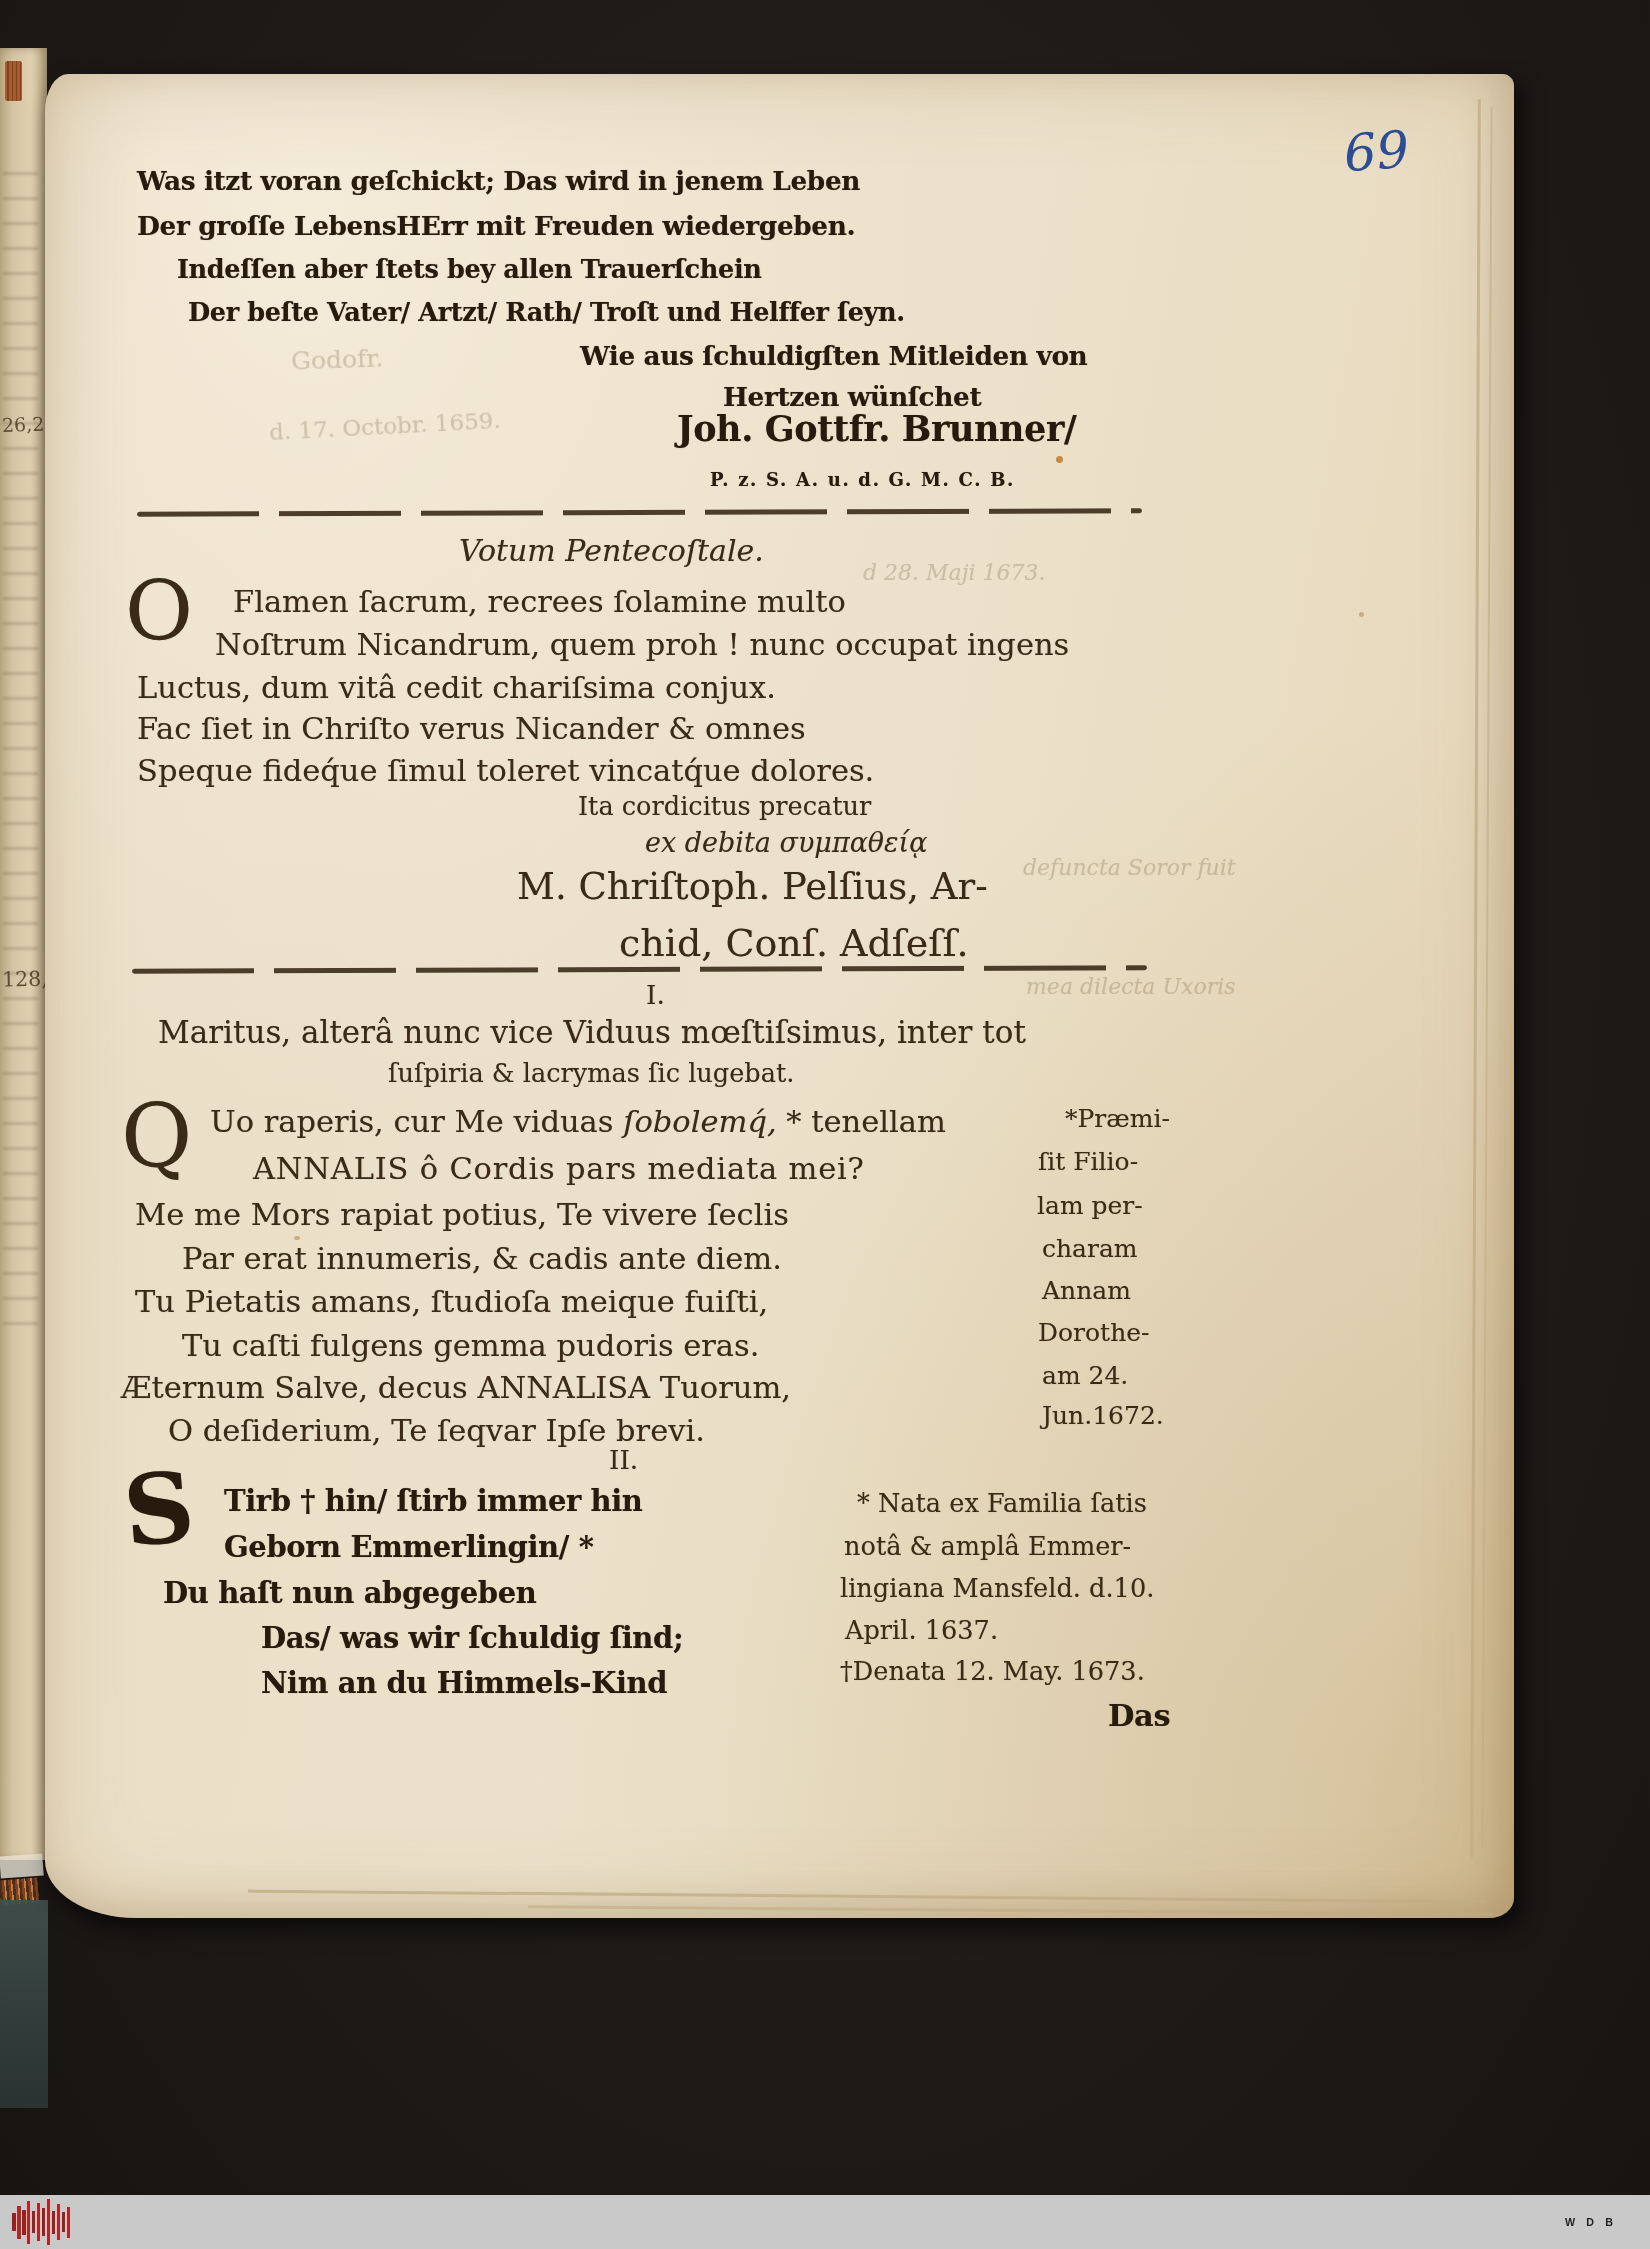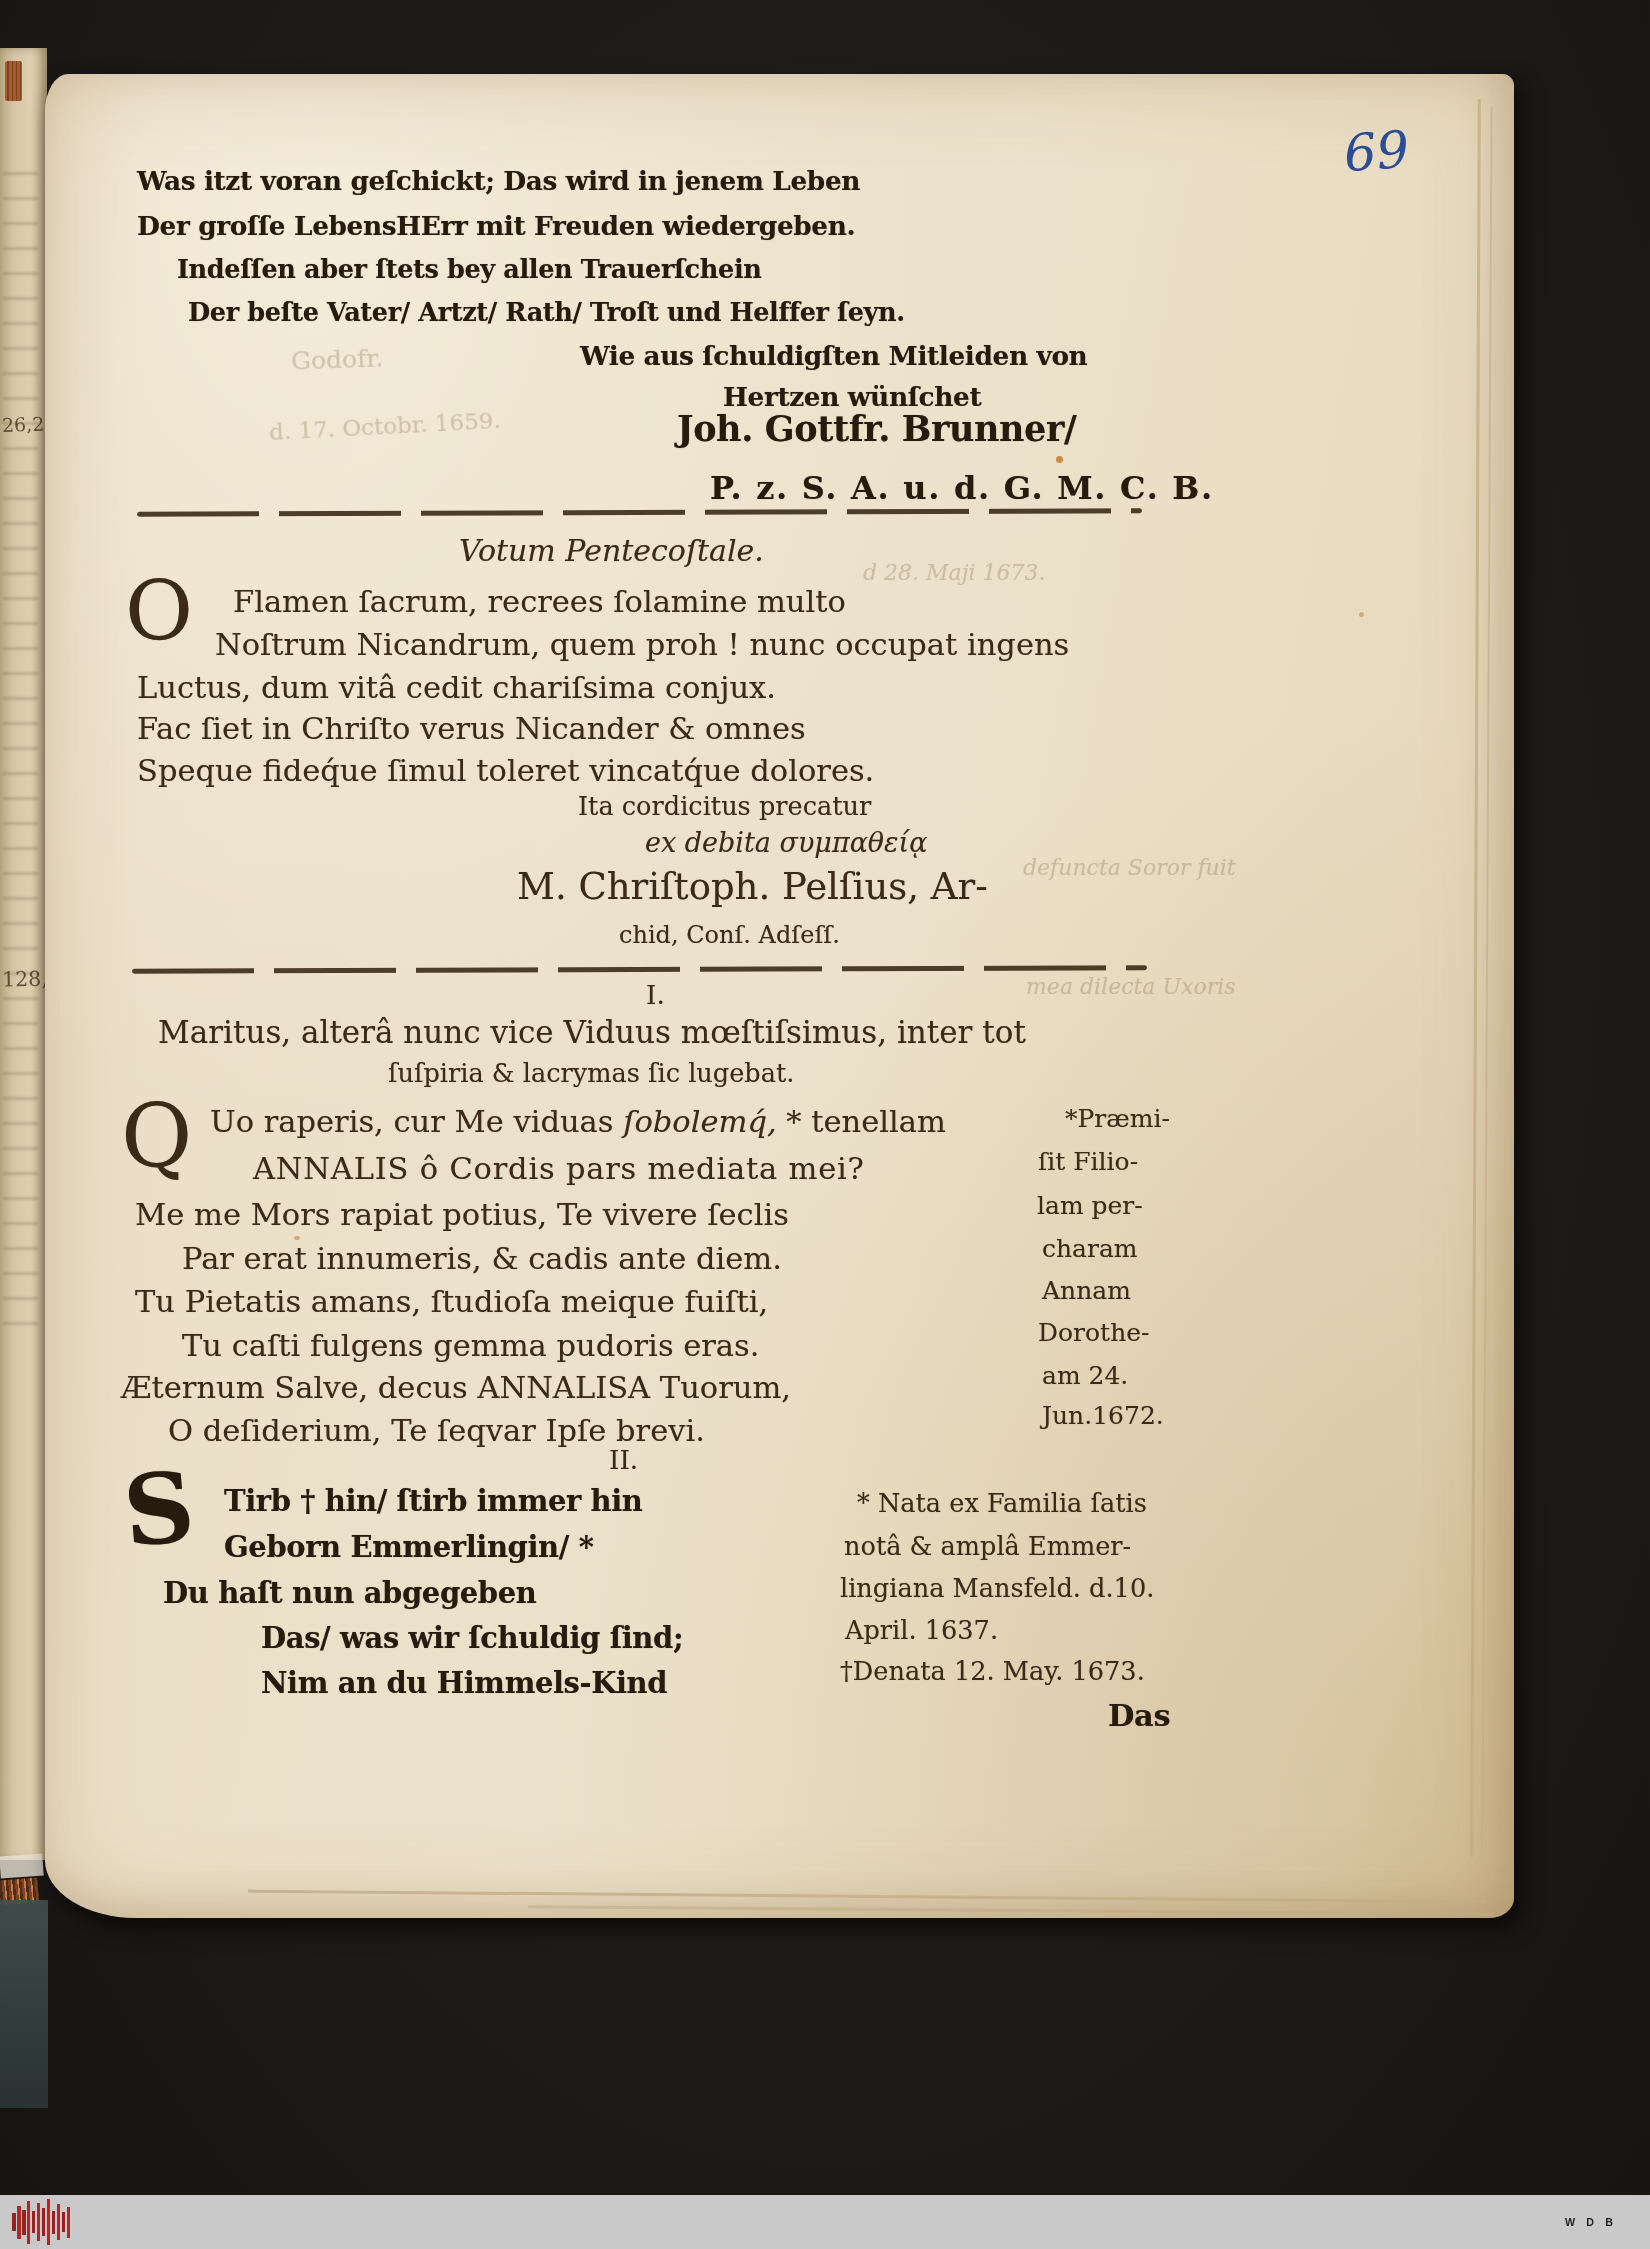--- a/index.html
+++ b/index.html
@@ -117,35 +117,35 @@
 <div class="speck" style="left:1359px;top:612px;width:5px;height:5px;background:#b98a4a;opacity:.6;"></div>
 <div class="speck" style="left:294px;top:1236px;width:5.8px;height:4.1px;background:#b9803c;opacity:.55;"></div>
 
 <span class="abs fr" style="left:137px;top:165px;font-size:26.4px;">Was itzt voran geſchickt; Das wird in jenem Leben</span>
 <span class="abs fr" style="left:137px;top:210px;font-size:26.4px;">Der groſſe LebensHErr mit Freuden wiedergeben.</span>
 <span class="abs fr" style="left:177px;top:254px;font-size:25.6px;">Indeſſen aber ſtets bey allen Trauerſchein</span>
 <span class="abs fr" style="left:188px;top:297px;font-size:25.6px;">Der beſte Vater/ Artzt/ Rath/ Troſt und Helffer ſeyn.</span>
 <span class="abs fr" style="left:580px;top:340px;font-size:26.4px;">Wie aus ſchuldigſten Mitleiden von</span>
 <span class="abs fr" style="left:723px;top:381px;font-size:26.4px;">Hertzen wünſchet</span>
 <span class="abs fr" style="left:677px;top:408px;font-size:35px;">Joh. Gottfr. Brunner/</span>
-<span class="abs fr" style="left:710px;top:469px;font-size:32px;letter-spacing:1.7px;">P. z. S. A. u. d. G. M. C. B.</span>
+<span class="abs fr" style="left:710px;top:469px;font-size:18px;letter-spacing:1.7px;">P. z. S. A. u. d. G. M. C. B.</span>
 
 <div class="abs divider" style="left:137px;top:510px;width:1005px;"></div>
 
 <span class="abs lat it" style="left:459px;top:533px;font-size:30px;">Votum Pentecoſtale.</span>
 <span class="abs lat initial" style="left:125px;top:579px;font-size:83px;">O</span>
 <span class="abs lat" style="left:213px;top:584px;font-size:30.5px;margin-left:20px;">Flamen ſacrum, recrees ſolamine multo</span>
 <span class="abs lat" style="left:215px;top:627px;font-size:30.5px;">Noſtrum Nicandrum, quem proh ! nunc occupat ingens</span>
 <span class="abs lat" style="left:137px;top:670px;font-size:30.5px;">Luctus, dum vitâ cedit chariſsima conjux.</span>
 <span class="abs lat" style="left:137px;top:711px;font-size:30.5px;">Fac ſiet in Chriſto verus Nicander &amp; omnes</span>
 <span class="abs lat" style="left:137px;top:753px;font-size:30.5px;">Speque fideq́ue ſimul toleret vincatq́ue dolores.</span>
 <span class="abs lat" style="left:578px;top:791px;font-size:25.6px;">Ita cordicitus precatur</span>
 <span class="abs lat it" style="left:611px;top:827px;font-size:27px;margin-left:34px;">ex debita συμπαθείᾳ</span>
 <span class="abs lat" style="left:517px;top:865px;font-size:37px;">M. Chriſtoph. Pelſius, Ar-</span>
-<span class="abs lat" style="left:619px;top:921px;font-size:24px;">chid, Conſ. Adſeſſ.</span>
+<span class="abs lat" style="left:619px;top:921px;font-size:38px;">chid, Conſ. Adſeſſ.</span>
 
 <div class="abs divider" style="left:132px;top:967px;width:1015px;"></div>
 
 <span class="abs lat" style="left:646px;top:979px;font-size:26.4px;">I.</span>
 <span class="abs lat" style="left:158px;top:1014px;font-size:31px;">Maritus, alterâ nunc vice Viduus mœſtiſsimus, inter tot</span>
 <span class="abs lat" style="left:388px;top:1058px;font-size:25.6px;">ſuſpiria &amp; lacrymas ſic lugebat.</span>
 <span class="abs lat initial" style="left:121px;top:1103px;font-size:87px;">Q</span>
 <span class="abs" style="left:210px;top:1104px;font-size:30.5px;">
   <span class="lat">Uo raperis, cur Me viduas </span><span class="lat it">ſobolemq́,</span><span class="lat"> * tenellam</span>
 </span>

